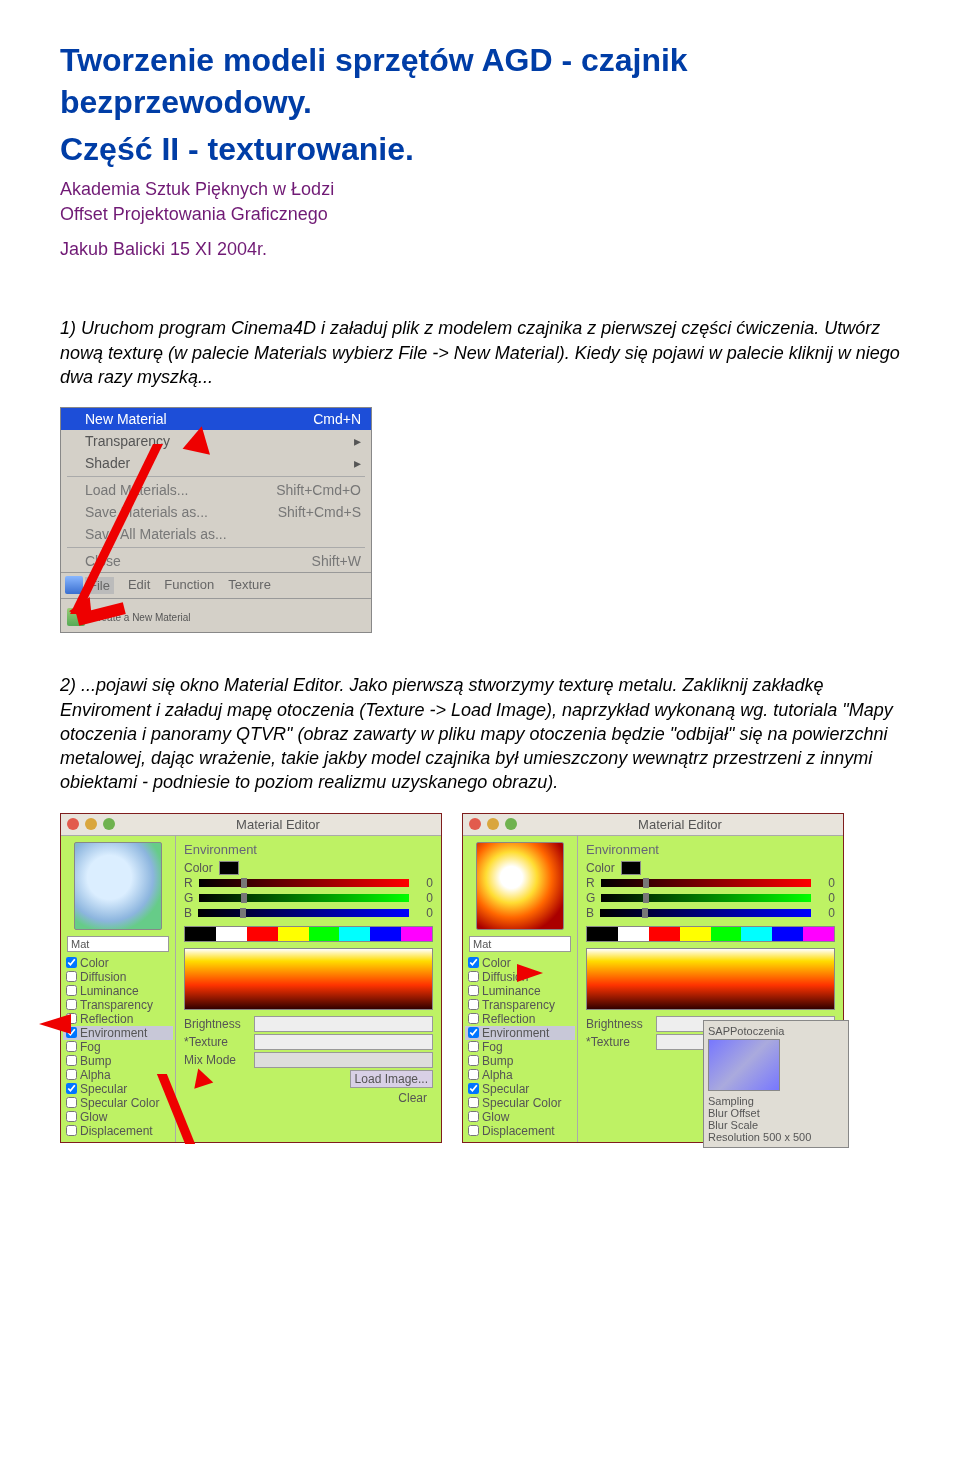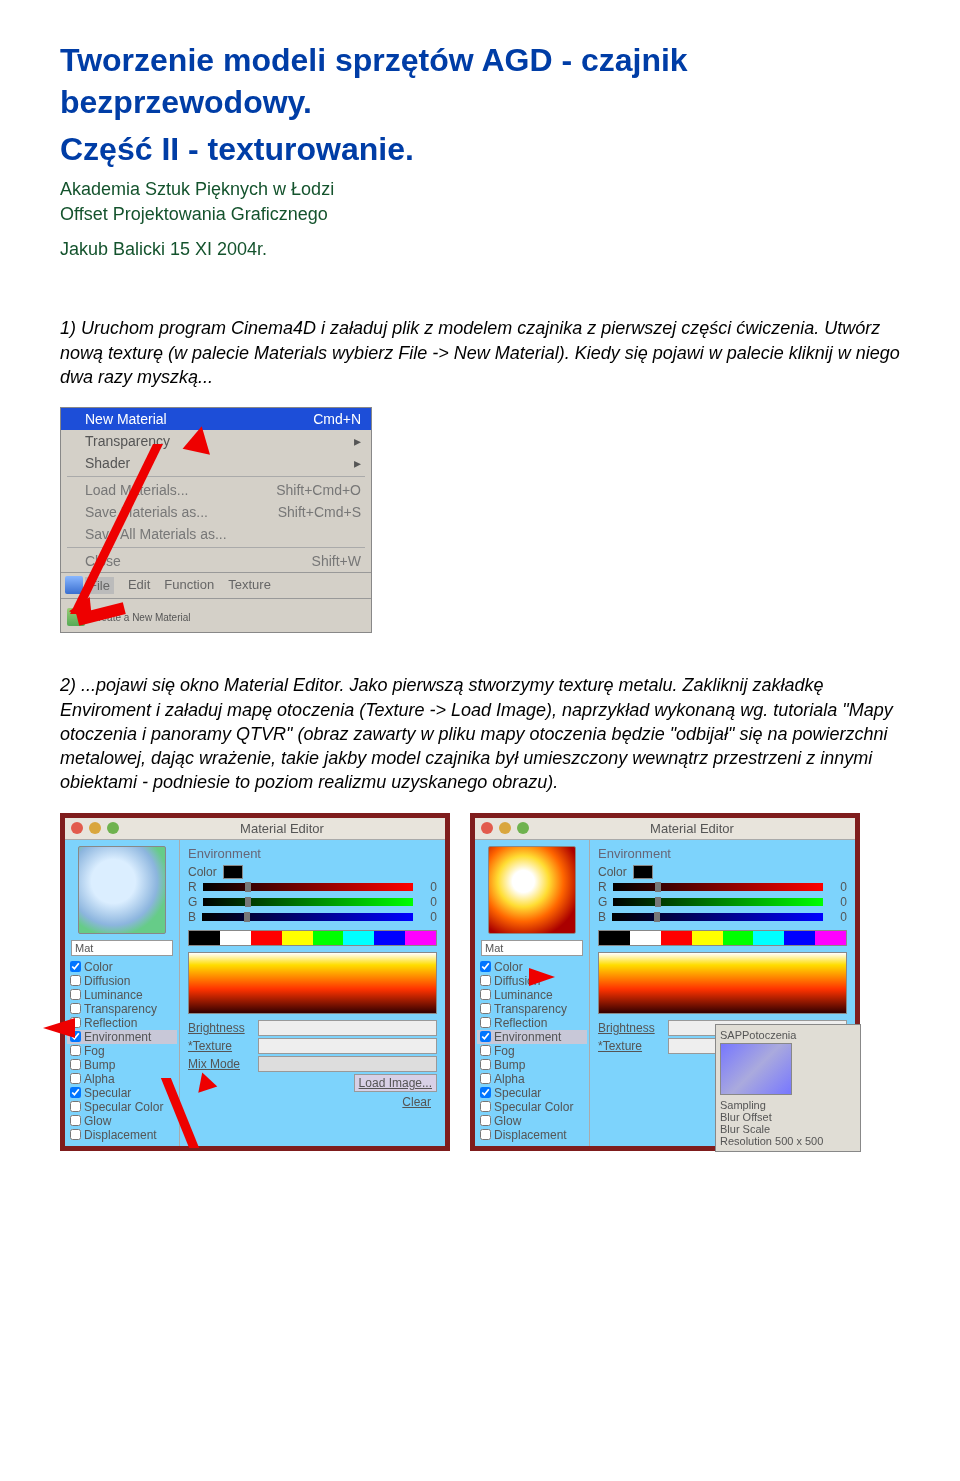--- a/index.html
+++ b/index.html
@@ -12,21 +12,21 @@
     box-sizing: border-box;
   }
   .title {
     color: #003da6;
     font-weight: bold;
     font-size: 32px;
     line-height: 1.3;
     margin-bottom: 6px;
   }
   .subtitle-block {
-    color: #14532d;
+    color: #701a75;
     font-size: 18px;
     line-height: 1.4;
     margin-bottom: 24px;
   }
   .subtitle-block div { margin: 0; }
   .para {
     font-size: 18px;
     line-height: 1.35;
     margin-bottom: 18px;
     font-style: italic;
@@ -89,22 +89,22 @@
     border-top:12px solid transparent;
     border-bottom:12px solid transparent;
     border-right:22px solid #e00;
     transform:rotate(-6deg);
   }
 
   
   .shot2 { display:flex; gap:20px; }
   .panel {
     width:380px;
-    border:5px solid #7f1d1d;
-    background:#7dd3fc;
+    border:1px solid #7f1d1d;
+    background:#bef264;
     font-size:12px;
     position:relative;
   }
   .titlebar{
     display:flex; align-items:center; gap:6px;
     padding:3px 6px; background:#e8e4dc; border-bottom:1px solid #aaa;
   }
   .tl-dot{width:12px;height:12px;border-radius:50%;}
   .tl-r{background:#e25b4d;} .tl-y{background:#d9a63d;} .tl-g{background:#6fb24f;}
   .tl-title{flex:1;text-align:center;color:#555;font-size:13px;}
@@ -141,21 +141,21 @@
   .rgb-row.red .bar{background:linear-gradient(to right,#000,#f00);}
   .rgb-row.grn .bar{background:linear-gradient(to right,#000,#0f0);}
   .rgb-row.blu .bar{background:linear-gradient(to right,#000,#00f);}
   .swatches{ display:flex; margin:6px 0; border:1px solid #888;}
   .swatches span{flex:1;height:14px;}
   .gradient{
     height:60px;margin-top:4px;margin-bottom:6px;
     background:linear-gradient(to top,#300,#f30 40%,#fd0 80%,#fff);
     border:1px solid #888;
   }
-  .fld{display:flex;align-items:center;gap:6px;margin-top:2px;color:#555;text-decoration:underline;}
+  .fld{display:flex;align-items:center;gap:6px;margin-top:2px;color:#555;}
   .fld .lab{width:64px;}
   .fld .box{flex:1;height:14px;background:#eee;border:1px solid #999;}
   .sub-right {
     width:136px;border:1px solid #888;background:#e0ddd5;
     position:absolute; right:-6px; bottom:-6px; padding:4px;
     font-size:11px; color:#555;
   }
   .sub-right .thumb{
     width:70px;height:50px;margin-bottom:4px;
     background:linear-gradient(135deg,#77f,#aad,#77f);

